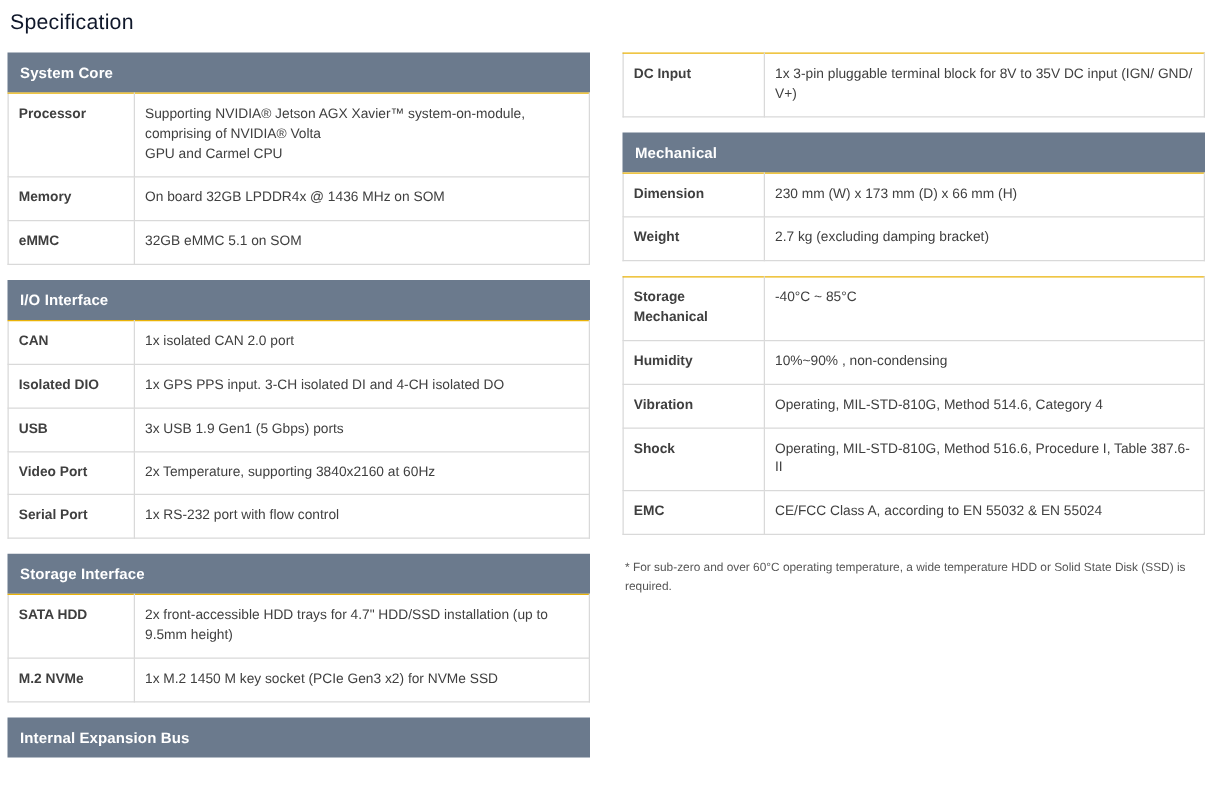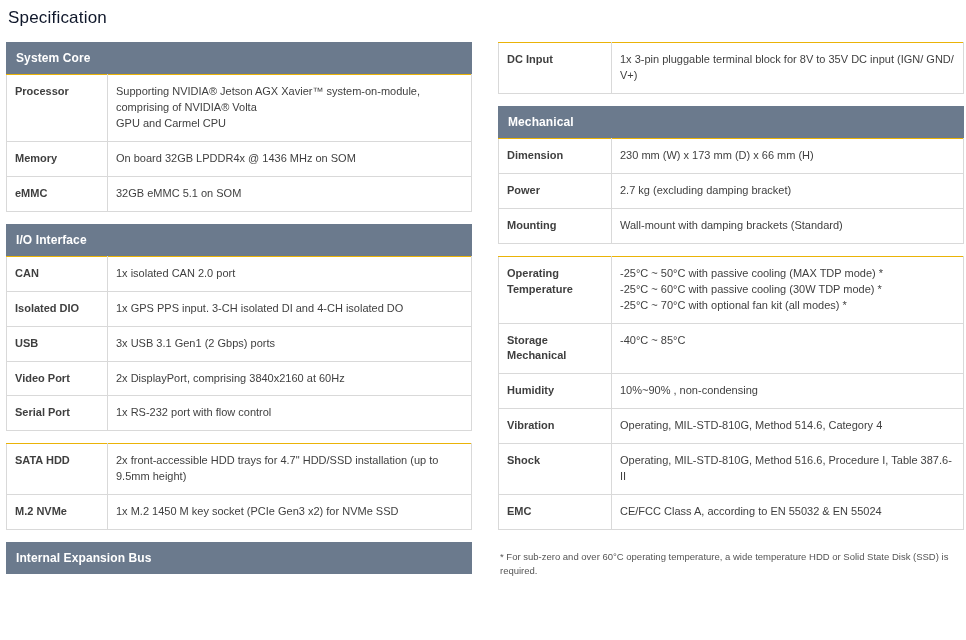--- a/index.html
+++ b/index.html
@@ -116,35 +116,36 @@
         <tr>
           <td class="key">CAN</td>
           <td>1x isolated CAN 2.0 port</td>
         </tr>
         <tr>
           <td class="key">Isolated DIO</td>
           <td>1x GPS PPS input. 3-CH isolated DI and 4-CH isolated DO</td>
         </tr>
         <tr>
           <td class="key">USB</td>
-          <td>3x USB 3.1 Gen1 (2 Gbps) ports</td>
+          <td>3x USB 1.9 Gen1 (5 Gbps) ports</td>
         </tr>
         <tr>
           <td class="key">Video Port</td>
-          <td>2x DisplayPort, comprising 3840x2160 at 60Hz</td>
+          <td>2x Temperature, supporting 3840x2160 at 60Hz</td>
         </tr>
         <tr>
           <td class="key">Serial Port</td>
           <td>1x RS-232 port with flow control</td>
         </tr>
       </tbody>
         </table>
     </div>
 
     <div class="section">
+      <div class="section-header">Storage Interface</div>
       <table class="spec">
         <tbody>
             <tr>
           <td class="key">SATA HDD</td>
           <td>2x front-accessible HDD trays for 4.7" HDD/SSD installation (up to 9.5mm height)</td>
         </tr>
         <tr>
           <td class="key">M.2 NVMe</td>
           <td>1x M.2 1450 M key socket (PCIe Gen3 x2) for NVMe SSD</td>
         </tr>
@@ -174,42 +175,30 @@
 
     <div class="section">
       <div class="section-header">Mechanical</div>
       <table class="spec">
         <tbody>
             <tr>
           <td class="key">Dimension</td>
           <td>230 mm (W) x 173 mm (D) x 66 mm (H)</td>
         </tr>
         <tr>
-          <td class="key">Power</td>
+          <td class="key">Weight</td>
           <td>2.7 kg (excluding damping bracket)</td>
         </tr>
-        <tr>
-          <td class="key">Mounting</td>
-          <td>Wall-mount with damping brackets (Standard)</td>
-        </tr>
-      </tbody>
-        </table>
-    </div>
-
-    <div class="section">
-      <table class="spec">
-        <tbody>
-            <tr>
-          <td class="key">Operating Temperature</td>
-          <td class="multiline">
-            <span>-25°C ~ 50°C with passive cooling (MAX TDP mode) *</span>
-            <span>-25°C ~ 60°C with passive cooling (30W TDP mode) *</span>
-            <span>-25°C ~ 70°C with optional fan kit (all modes) *</span>
-          </td>
-        </tr>
+      </tbody>
+        </table>
+    </div>
+
+    <div class="section">
+      <table class="spec">
+        <tbody>
         <tr>
           <td class="key">Storage Mechanical</td>
           <td>-40°C ~ 85°C</td>
         </tr>
         <tr>
           <td class="key">Humidity</td>
           <td>10%~90% , non-condensing</td>
         </tr>
         <tr>
           <td class="key">Vibration</td>

